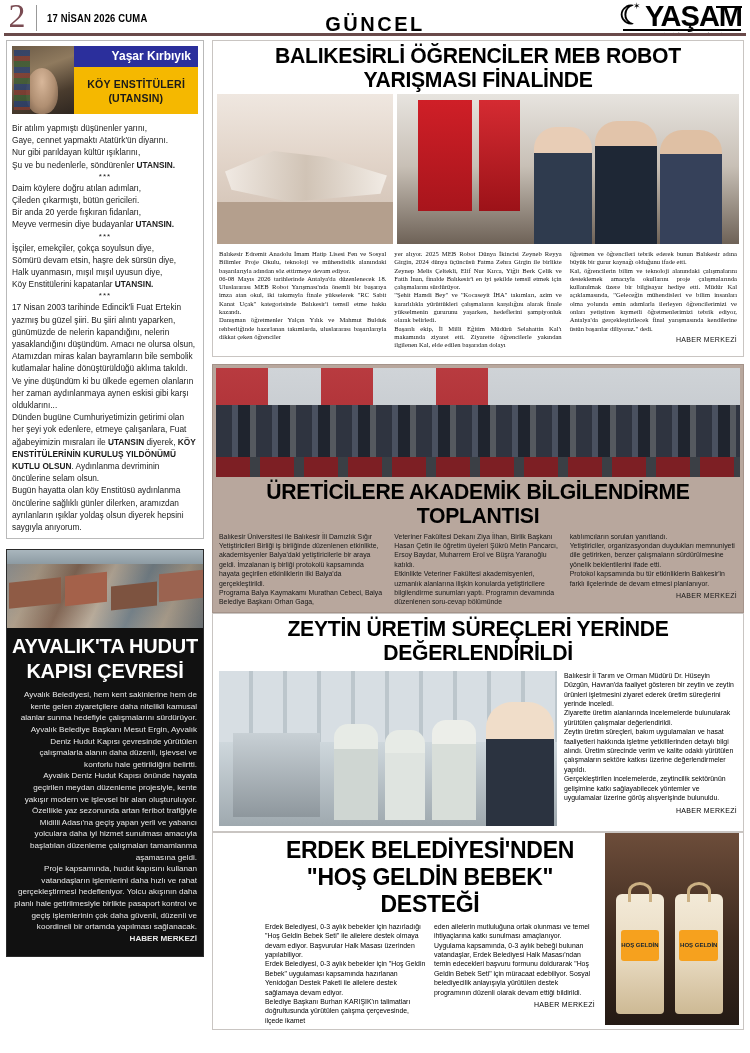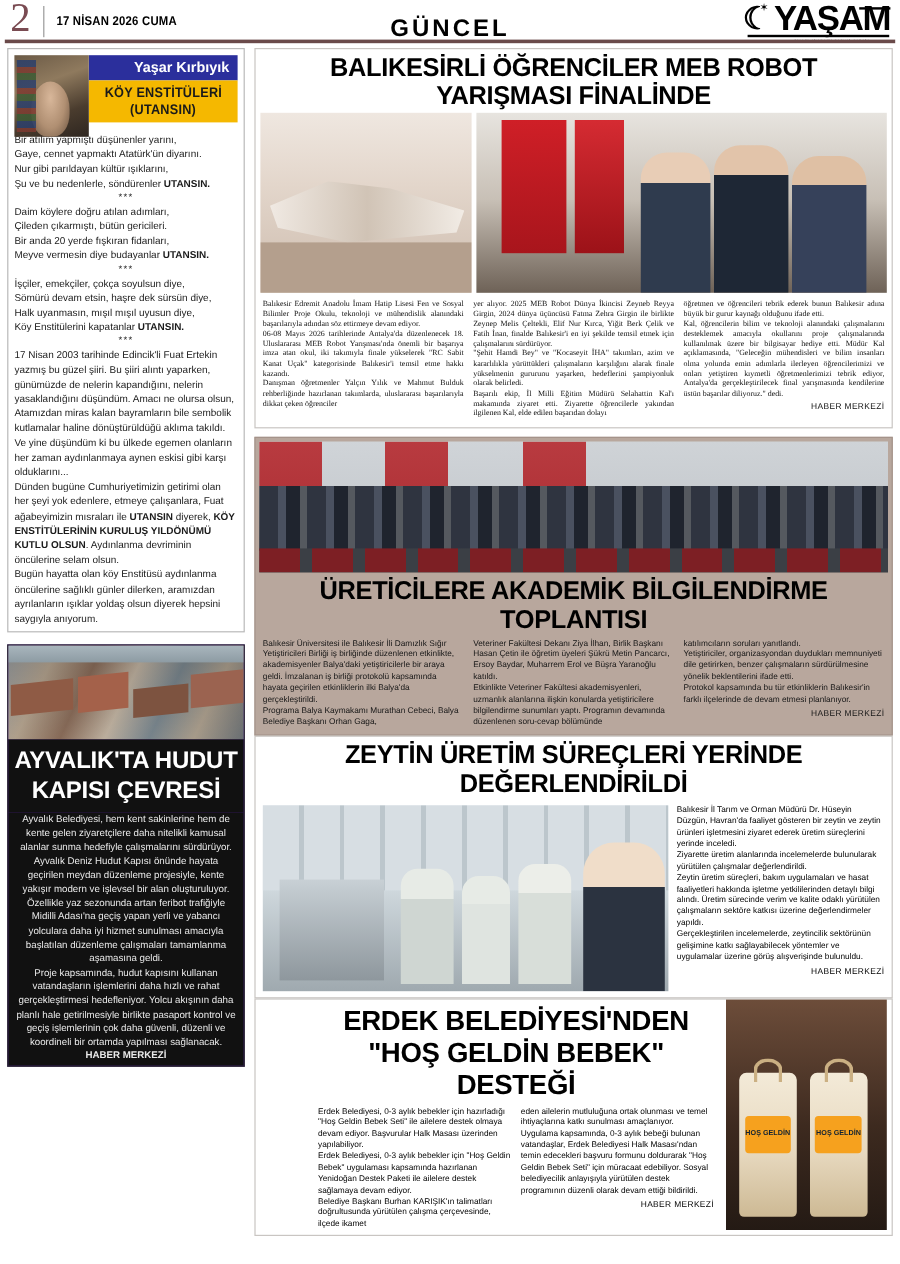--- a/index.html
+++ b/index.html
@@ -58,21 +58,21 @@
     color: #555; margin-top: 1px;
   }
   .mast-rule { position: absolute; left: 4px; right: 4px; top: 33px; height: 3px; background: #6a4a4a; }
 
   
   .leftcol { position: absolute; left: 6px; top: 40px; width: 198px; }
   .rightcol { position: absolute; left: 212px; top: 40px; width: 532px; }
 
   
   .colmn-box { border: 1px solid #b9b9b9; padding: 5px; }
-  .colmn-head { display: flex; height: 56px; }
+  .colmn-head { display: flex; height: 68px; }
   .colmn-photo {
     width: 62px; height: 68px; flex: 0 0 62px;
     background: linear-gradient(160deg,#6b5a46 0%,#8f7a5e 35%,#4a3c2e 70%,#2e2620 100%);
     position: relative; overflow: hidden;
   }
   .colmn-photo::before {
     content:""; position:absolute; left:14px; top:22px; width:32px; height:46px;
     background: radial-gradient(ellipse at 50% 30%, #d8b79a 0%, #b08f72 55%, #6a5340 100%);
     border-radius: 50% 50% 42% 42%;
   }
@@ -117,21 +117,21 @@
   .ayv-photo .r4{left:152px;top:22px;width:44px;height:28px;background:#9b6350;}
   .ayv-photo .sea{position:absolute;left:0;top:0;width:100%;height:14px;background:linear-gradient(180deg,#a9b6bd,#8d9ba3);}
   .ayv-title {
     background:#111; color:#fff; text-align:center;
     font-size: 20px; font-weight: bold; line-height: 25px;
     padding: 6px 4px 5px; letter-spacing: -0.2px;
     font-family: "Liberation Sans", sans-serif;
   }
   .ayv-body {
     background:#111; color:#e9e9e9; font-size: 8.1px; line-height: 11.6px;
-    padding: 0 6px 2px; text-align: center;
+    padding: 0 6px 12px; text-align: right;
   }
   .ayv-body .hm { font-weight: bold; }
 
   
   .art { border: 1px solid #c9c5c2; margin-bottom: 7px; }
   .bigtitle {
     font-size: 21.5px; font-weight: bold; letter-spacing: -0.3px;
     line-height: 24px; padding: 3px 4px 2px; text-align: center;
     font-family: "Liberation Sans", sans-serif;
     transform: scaleX(0.985);
@@ -294,20 +294,21 @@
         <div class="roof r2"></div>
         <div class="roof r3"></div>
         <div class="roof r4"></div>
       </div>
       <div class="ayv-title">
         <div>AYVALIK'TA HUDUT</div>
         <div>KAPISI ÇEVRESİ</div>
       </div>
       <div class="ayv-body">
         <p>Ayvalık Belediyesi, hem kent sakinlerine hem de kente gelen ziyaretçilere daha nitelikli kamusal alanlar sunma hedefiyle çalışmalarını sürdürüyor.</p>
+        <p>Ayvalık Belediye Başkanı Mesut Ergin, Ayvalık Deniz Hudut Kapısı çevresinde yürütülen çalışmalarla alanın daha düzenli, işlevsel ve konforlu hale getirildiğini belirtti.</p>
         <p>Ayvalık Deniz Hudut Kapısı önünde hayata geçirilen meydan düzenleme projesiyle, kente yakışır modern ve işlevsel bir alan oluşturuluyor.</p>
         <p>Özellikle yaz sezonunda artan feribot trafiğiyle Midilli Adası'na geçiş yapan yerli ve yabancı yolculara daha iyi hizmet sunulması amacıyla başlatılan düzenleme çalışmaları tamamlanma aşamasına geldi.</p>
         <p><span>Proje kapsamında, hudut kapısını kullanan vatandaşların işlemlerini daha hızlı ve rahat gerçekleştirmesi hedefleniyor. Yolcu akışının daha planlı hale getirilmesiyle birlikte pasaport kontrol ve geçiş işlemlerinin çok daha güvenli, düzenli ve koordineli bir ortamda yapılması sağlanacak.</span> <span class="hm">HABER MERKEZİ</span></p>
       </div>
     </div>
   </div>
 
   <div class="rightcol">
 
     <div class="art">

